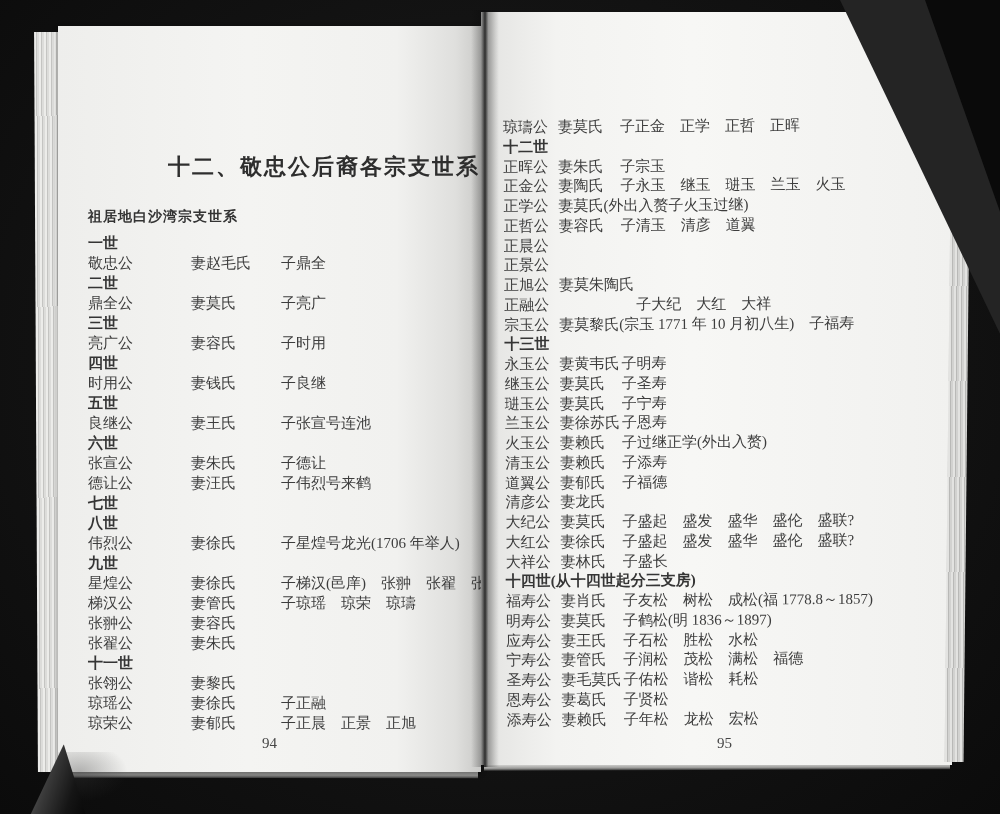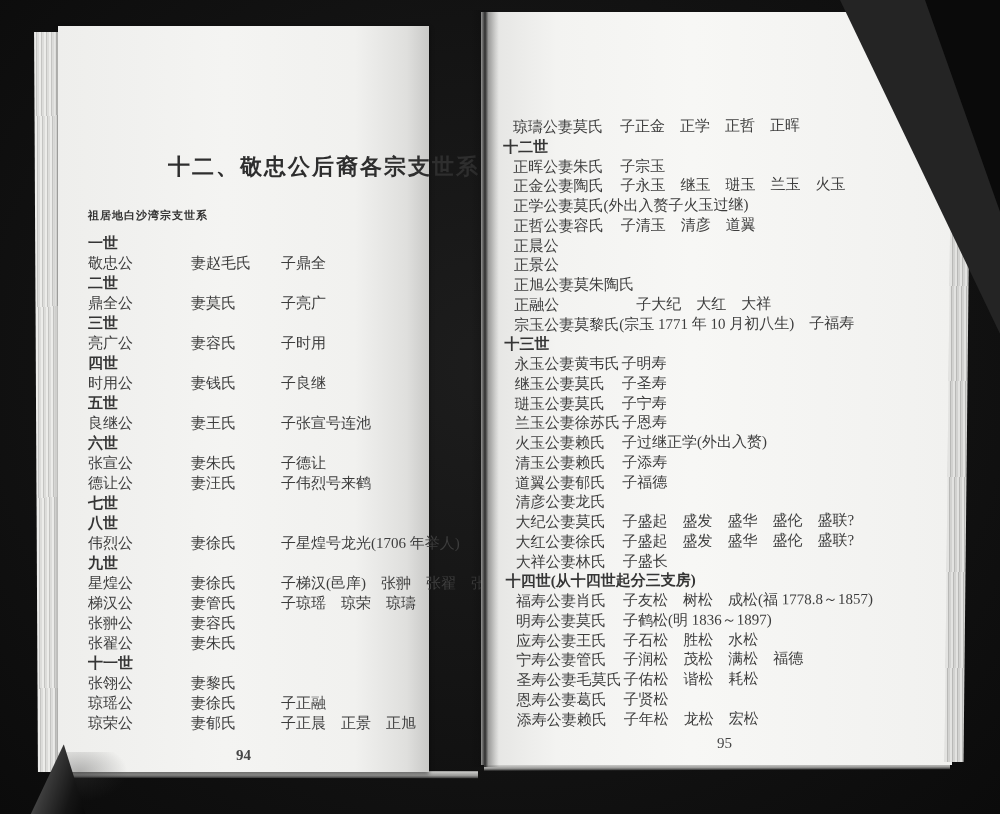--- a/index.html
+++ b/index.html
@@ -28,21 +28,21 @@
     background:linear-gradient(to bottom,#cfcfcd 0%,#9a9a98 60%,#3a3a3a 100%);
     transform:rotate(0.1deg);
   }
   .stack-bottom-right {
     position:absolute; left:484px; top:764px; width:466px; height:6px;
     background:linear-gradient(to bottom,#d4d4d2 0%,#9d9d9b 60%,#333 100%);
     transform:rotate(-0.2deg);
   }
 
   .left-page {
-    left:58px; top:26px; width:371px; height:746px;
+    left:58px; top:26px; width:423px; height:746px;
     background:linear-gradient(to right,#eeeeec 0%,#f4f4f2 45%,#f1f1ef 80%,#dfdfdd 94%,#c9c9c7 100%),
                linear-gradient(to bottom,#f2f2f0,#ededeb);
     box-shadow:0 2px 4px rgba(0,0,0,0.5);
   }
   .right-page {
     left:481px; top:12px; width:471px; height:753px;
     background:linear-gradient(to right,#cbcbc9 0%,#e6e6e4 3%,#f3f3f1 16%,#f7f7f5 45%,#f1f1ef 100%);
     clip-path:polygon(0 0,80% 0,100% 12.5%,100% 100%,0 100%);
   }
 
@@ -69,43 +69,43 @@
   .pen-shadow {
     position:absolute; left:58px; top:752px; width:70px; height:50px; z-index:8;
     background:radial-gradient(ellipse at 30% 40%, rgba(60,60,60,0.35), rgba(60,60,60,0) 70%);
   }
 
   .title {
     position:absolute; left:110px; top:126px; font-size:22px; font-weight:bold;
     color:#2e2e2e; letter-spacing:2px; white-space:pre;
   }
   .subtitle {
-    position:absolute; left:30px; top:182px; font-size:11px; font-weight:bold;
+    position:absolute; left:30px; top:182px; font-size:14px; font-weight:bold;
     color:#333; letter-spacing:1px; white-space:pre;
   }
 
   .lines { position:absolute; font-size:15px; color:#3d3d3d; }
   .left-page .lines  { left:30px; top:208px; right:10px;font-family:Liberation Serif, serif; }
   .right-page .lines { left:22px; top:106px; right:4px; transform:rotate(-0.35deg); transform-origin:top left; }
 
   .line { display:flex; white-space:pre; align-items:baseline; overflow:visible; }
   .left-page  .line { height:20px; }
   .right-page .line { height:19.75px; }
   .line.section { font-weight:bold; color:#353535; }
 
   .left-page  .col-name   { display:inline-block; width:103px; flex:none; }
   .left-page  .col-spouse { display:inline-block; min-width:90px; flex:none; }
-  .right-page .col-name   { display:inline-block; width:55px; flex:none;text-align:right; }
+  .right-page .col-name   { display:inline-block; width:55px; flex:none; }
   .right-page .col-spouse { display:inline-block; min-width:62px; flex:none; }
   .col-children { display:inline-block; }
 
   .page-num {
     position:absolute; width:100%; text-align:center; font-size:15px; color:#464646;
   }
-  .left-page  .page-num { bottom:8px;font-weight:bold; }
+  .left-page  .page-num { bottom:20px; }
   .right-page .page-num { bottom:13px;padding-left:16px; }
 </style>
 </head>
 <body>
 
 <div class="scene">
 
   <div class="stack-left"></div>
   <div class="stack-bottom-left"></div>
   <div class="stack-bottom-right"></div>

